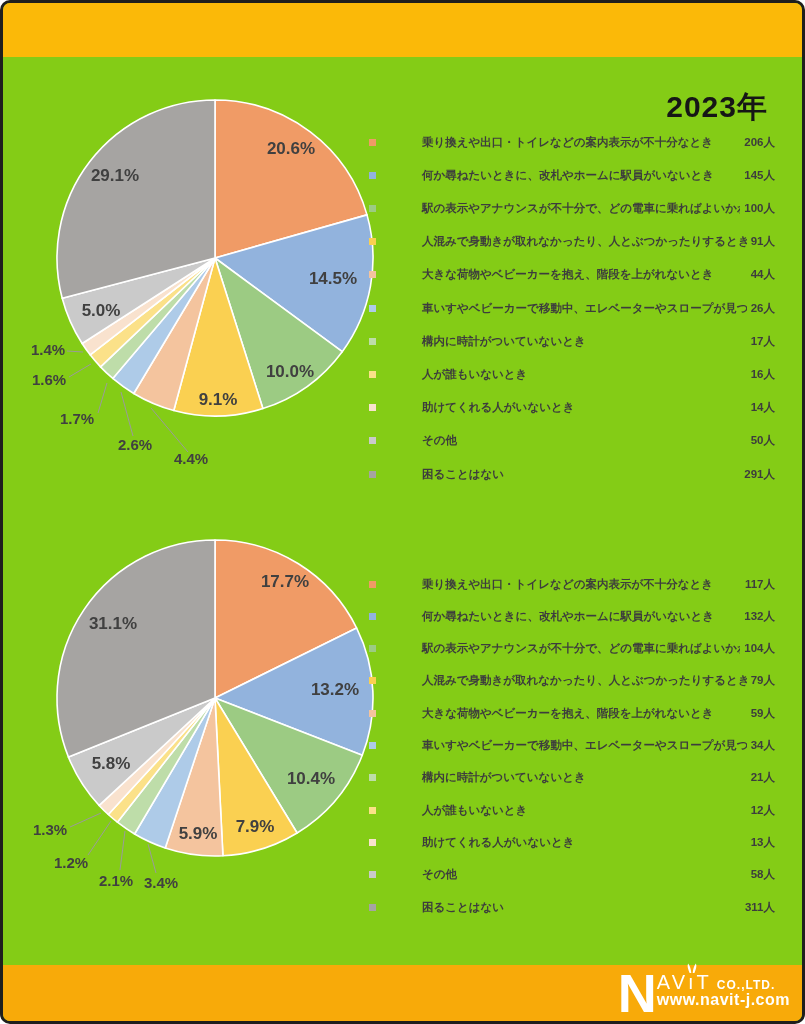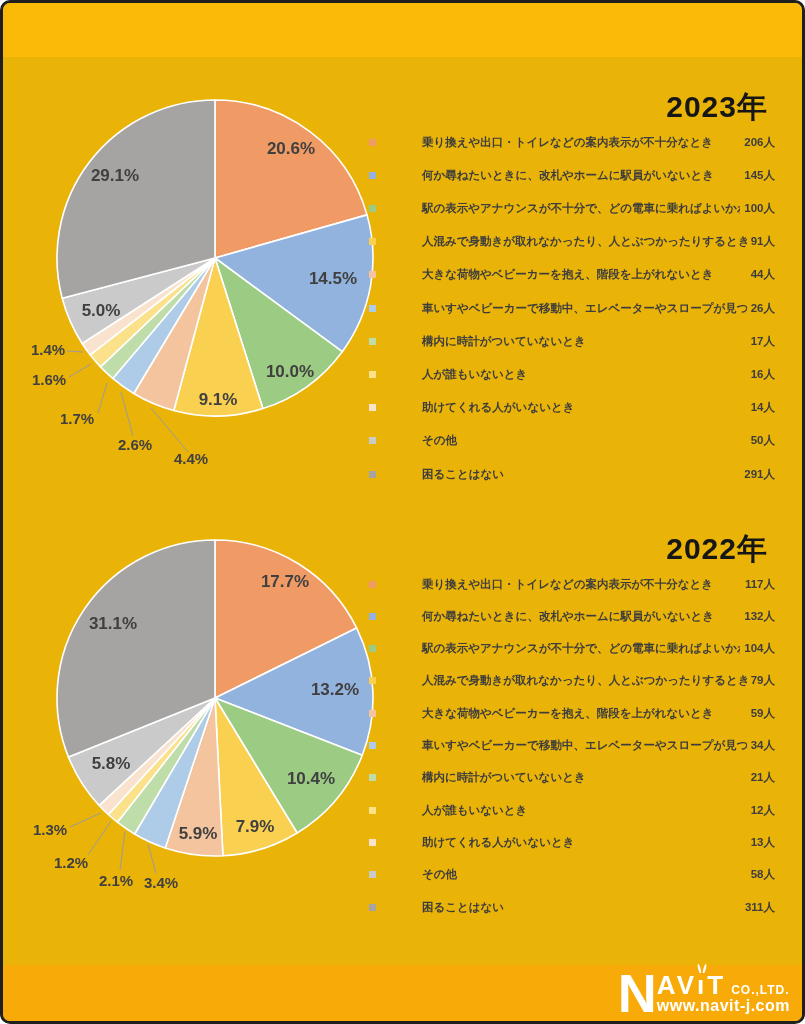--- a/index.html
+++ b/index.html
@@ -1,19 +1,19 @@
 <!DOCTYPE html>
 <html><head>
 <meta charset="utf-8">
 <style>
   * { margin:0; padding:0; box-sizing:border-box; }
   body { background:#fff; font-family:"Liberation Sans", sans-serif; }
   .page {
     position:relative; width:805px; height:1024px;
-    background:#eab308; border:3px solid #1f1f1d; border-radius:10px;
+    background:#84cc16; border:3px solid #1f1f1d; border-radius:10px;
     overflow:hidden;
   }
   .topbar { position:absolute; top:0; left:0; right:0; height:54px; }
   .bottombar {
     position:absolute; left:0; right:0; bottom:0; height:56px;
     display:flex; align-items:center; justify-content:flex-end;
     padding-right:12px;
   }
   #pie-svg { position:absolute; top:0; left:0; pointer-events:none; }
   .chart-title {
@@ -38,35 +38,34 @@
     font-size:11.5px; font-weight:600; color:#3d3d3d;
     margin-left:4px; white-space:nowrap;
   }
   .pie-label { font-weight:bold; fill:#404040; }
   .leader { stroke:#9b9b9b; stroke-width:1; fill:none; }
   
   .logo { display:flex; align-items:flex-start; color:#fff; line-height:1; }
   .logo-n { font-size:54px; font-weight:bold; line-height:42px; letter-spacing:-2px; margin-right:2px; }
   .logo-right { display:flex; flex-direction:column; }
   .logo-top { display:flex; align-items:baseline; }
-  .logo-word { font-size:26px; font-weight:bold; letter-spacing:3px; }
+  .logo-word { font-size:20px; font-weight:normal; letter-spacing:3px; }
   .navit-i { position:relative; display:inline-block; }
   .ears { position:absolute; top:-9px; left:50%; transform:translateX(-50%); }
   .logo-co { font-size:12px; font-weight:bold; letter-spacing:1px; margin-left:5px; }
   .logo-url { font-size:16px; font-weight:bold; letter-spacing:0.5px; margin-top:0; }
 </style>
 </head>
 <body>
 
 <div class="page">
 
   <div class="topbar" style="background: rgb(251, 185, 8);"></div>
 
   <div class="chart-title" id="title-0">2023年</div>
-  <div class="chart-title" id="title-1">2022年</div>
 
   <svg id="pie-svg" width="805" height="1024" viewBox="0 0 805 1024">
       <path d="M 212 255 L 212 97 A 158 158 0 0 1 364.0003721106016 211.87359418826262 Z" fill="#F09B66" stroke="#ffffff" stroke-width="1.6" stroke-linejoin="round"></path>
       <path d="M 212 255 L 364.0003721106016 211.87359418826262 A 158 158 0 0 1 339.23864594235727 348.6713775854474 Z" fill="#92B3DD" stroke="#ffffff" stroke-width="1.6" stroke-linejoin="round"></path>
       <path d="M 212 255 L 339.23864594235727 348.6713775854474 A 158 158 0 0 1 259.8795726019783 405.57073595972054 Z" fill="#9CCB83" stroke="#ffffff" stroke-width="1.6" stroke-linejoin="round"></path>
       <path d="M 212 255 L 259.8795726019783 405.57073595972054 A 158 158 0 0 1 170.78704200619632 407.53029893565724 Z" fill="#FAD051" stroke="#ffffff" stroke-width="1.6" stroke-linejoin="round"></path>
       <path d="M 212 255 L 170.78704200619632 407.53029893565724 A 158 158 0 0 1 130.71855366252203 390.4892116785971 Z" fill="#F4C49E" stroke="#ffffff" stroke-width="1.6" stroke-linejoin="round"></path>
       <path d="M 212 255 L 130.71855366252203 390.4892116785971 A 158 158 0 0 1 109.76515807202784 375.4659167398088 Z" fill="#AECBE8" stroke="#ffffff" stroke-width="1.6" stroke-linejoin="round"></path>
       <path d="M 212 255 L 109.76515807202784 375.4659167398088 A 158 158 0 0 1 97.50480543044662 363.87998172520105 Z" fill="#BEDDA9" stroke="#ffffff" stroke-width="1.6" stroke-linejoin="round"></path>
       <path d="M 212 255 L 97.50480543044662 363.87998172520105 A 158 158 0 0 1 87.15550804464091 351.8393144771703 Z" fill="#FBE189" stroke="#ffffff" stroke-width="1.6" stroke-linejoin="round"></path>

